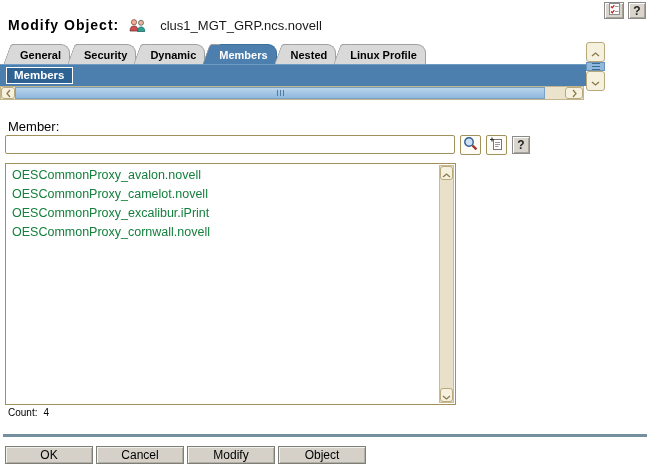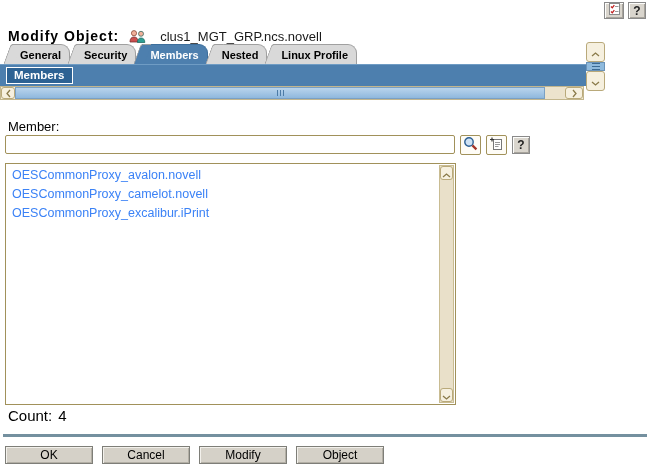--- a/index.html
+++ b/index.html
@@ -12,21 +12,21 @@
 
   
   .top-icons{position:absolute;top:2px;left:604px;display:flex;gap:4px;}
   .sq-btn{width:20px;height:17px;background:#d9d5cd;border:1px solid #8a8a8a;
     box-shadow:inset 1px 1px 0 #fdfdfb, inset -1px -1px 0 #a8a49c;
     display:flex;align-items:center;justify-content:center;padding:0;cursor:pointer;
     font-family:"Liberation Sans",sans-serif;}
   .sq-btn.help{font-weight:bold;font-size:12px;color:#222;width:18px;}
 
   
-  .title-row{position:absolute;top:28px;left:8px;display:flex;align-items:center;gap:3px;}
+  .title-row{position:absolute;top:17px;left:8px;display:flex;align-items:center;gap:3px;}
   .title{font-size:14px;font-weight:bold;letter-spacing:1px;color:#000;}
   .obj-name{font-size:13px;color:#1a1a1a;margin-left:10px;}
   .group-icon{display:inline-flex;margin-left:6px;}
 
   
   .tabbar{position:absolute;top:44px;left:6px;width:578px;height:20px;
     display:flex;align-items:flex-end;}
   .tab{position:relative;height:20px;line-height:20px;padding:0 8px;margin-left:6px;
     background:var(--tabgray);border:1px solid #a0a0a0;border-left:none;border-bottom:none;
     border-radius:0 9px 0 0;font-size:11px;font-weight:bold;color:#000;cursor:pointer;
@@ -69,32 +69,32 @@
   .field-btn{position:absolute;width:21px;height:20px;background:#fefcf6;border:1px solid var(--tan);
     border-radius:2px;display:flex;align-items:center;justify-content:center;padding:0;cursor:pointer;box-sizing:border-box;}
   .field-btn.search{left:460px;top:135px;}
   .field-btn.history{left:486px;top:135px;}
   .form-help{position:absolute;left:512px;top:136px;width:18px;height:18px;}
 
   
   .listbox{position:absolute;top:163px;left:5px;width:451px;height:242px;box-sizing:border-box;
     border:1px solid var(--tan);background:#fff;}
   .list-items{position:absolute;left:0;top:2px;right:16px;bottom:0;overflow:hidden;}
-  .list-item{font-size:12.5px;color:#3b82f6;line-height:19px;padding-left:6px;white-space:nowrap;cursor:default;}
+  .list-item{font-size:12.5px;color:#15803d;line-height:19px;padding-left:6px;white-space:nowrap;cursor:default;}
   .vscroll{position:absolute;top:1px;right:1px;bottom:1px;width:15px;background:#e9e0c9;
     border:1px solid #c9bc92;box-sizing:border-box;display:flex;flex-direction:column;}
   .vs-btn{height:14px;background:#f6f0df;border:1px solid #b9a97a;border-radius:3px;
     display:flex;align-items:center;justify-content:center;cursor:pointer;box-sizing:border-box;}
   .vs-track{flex:1;}
 
   
-  .count-row{position:absolute;top:407px;left:8px;font-size:15px;color:#000;}
+  .count-row{position:absolute;top:407px;left:8px;font-size:10px;color:#000;}
   .count-row .val{margin-left:6px;}
   .divider{position:absolute;top:434px;left:3px;width:644px;height:3px;background:var(--divider);}
-  .footer{position:absolute;top:446px;left:5px;display:flex;gap:9px;}
+  .footer{position:absolute;top:446px;left:5px;display:flex;gap:3px;}
   .btn{width:88px;height:18px;background:var(--btnface);border:1px solid #7e7e78;
     box-shadow:inset 1px 1px 0 #f3f1ec, inset -1px -1px 0 #b3afa5;
     font-family:"Liberation Sans",sans-serif;font-size:12px;color:#000;cursor:pointer;padding:0;}
 </style>
 </head>
 <body>
 
 <div class="screen">
 
   <div class="top-icons">
@@ -121,20 +121,21 @@
         <circle cx="13" cy="4.8" r="2.5" fill="#f2b09a" stroke="#3a6a60" stroke-width="0.8"></circle>
         <path d="M9.5 13.5 Q9.5 9 13 9 Q16.8 9 16.8 13.5 Z" fill="#2f9e93" stroke="#1d6b62" stroke-width="0.8"></path>
       </svg>
     </span>
     <span class="obj-name">clus1_MGT_GRP.ncs.novell</span>
   </div>
 
   <div class="tabbar">
       <div class="tab">General</div>
       <div class="tab">Security</div>
+      <div class="tab">Dynamic</div>
       <div class="tab active">Members</div>
       <div class="tab">Nested</div>
       <div class="tab">Linux Profile</div>
     </div>
 
   <div class="tab-scroll">
     <div class="ts-btn">
       <span>
         <svg width="9" height="5" viewBox="0 0 9 5">
             <polyline points="1,4 4.5,1 8,4" fill="none" stroke="#8a7a4a" stroke-width="1.3"></polyline>
@@ -204,20 +205,21 @@
       </svg>
     </span>
   </button>
   <button class="sq-btn help form-help">?</button>
 
   <div class="listbox">
     <div class="list-items">
         <div class="list-item">OESCommonProxy_avalon.novell</div>
         <div class="list-item">OESCommonProxy_camelot.novell</div>
         <div class="list-item">OESCommonProxy_excalibur.iPrint</div>
+        <div class="list-item">OESCommonProxy_cornwall.novell</div>
       </div>
     <div class="vscroll">
       <div class="vs-btn">
         <span>
           <svg width="9" height="5" viewBox="0 0 9 5">
               <polyline points="1,4 4.5,1 8,4" fill="none" stroke="#8a7a4a" stroke-width="1.3"></polyline>
             </svg>
         </span>
       </div>
       <div class="vs-track"></div>

